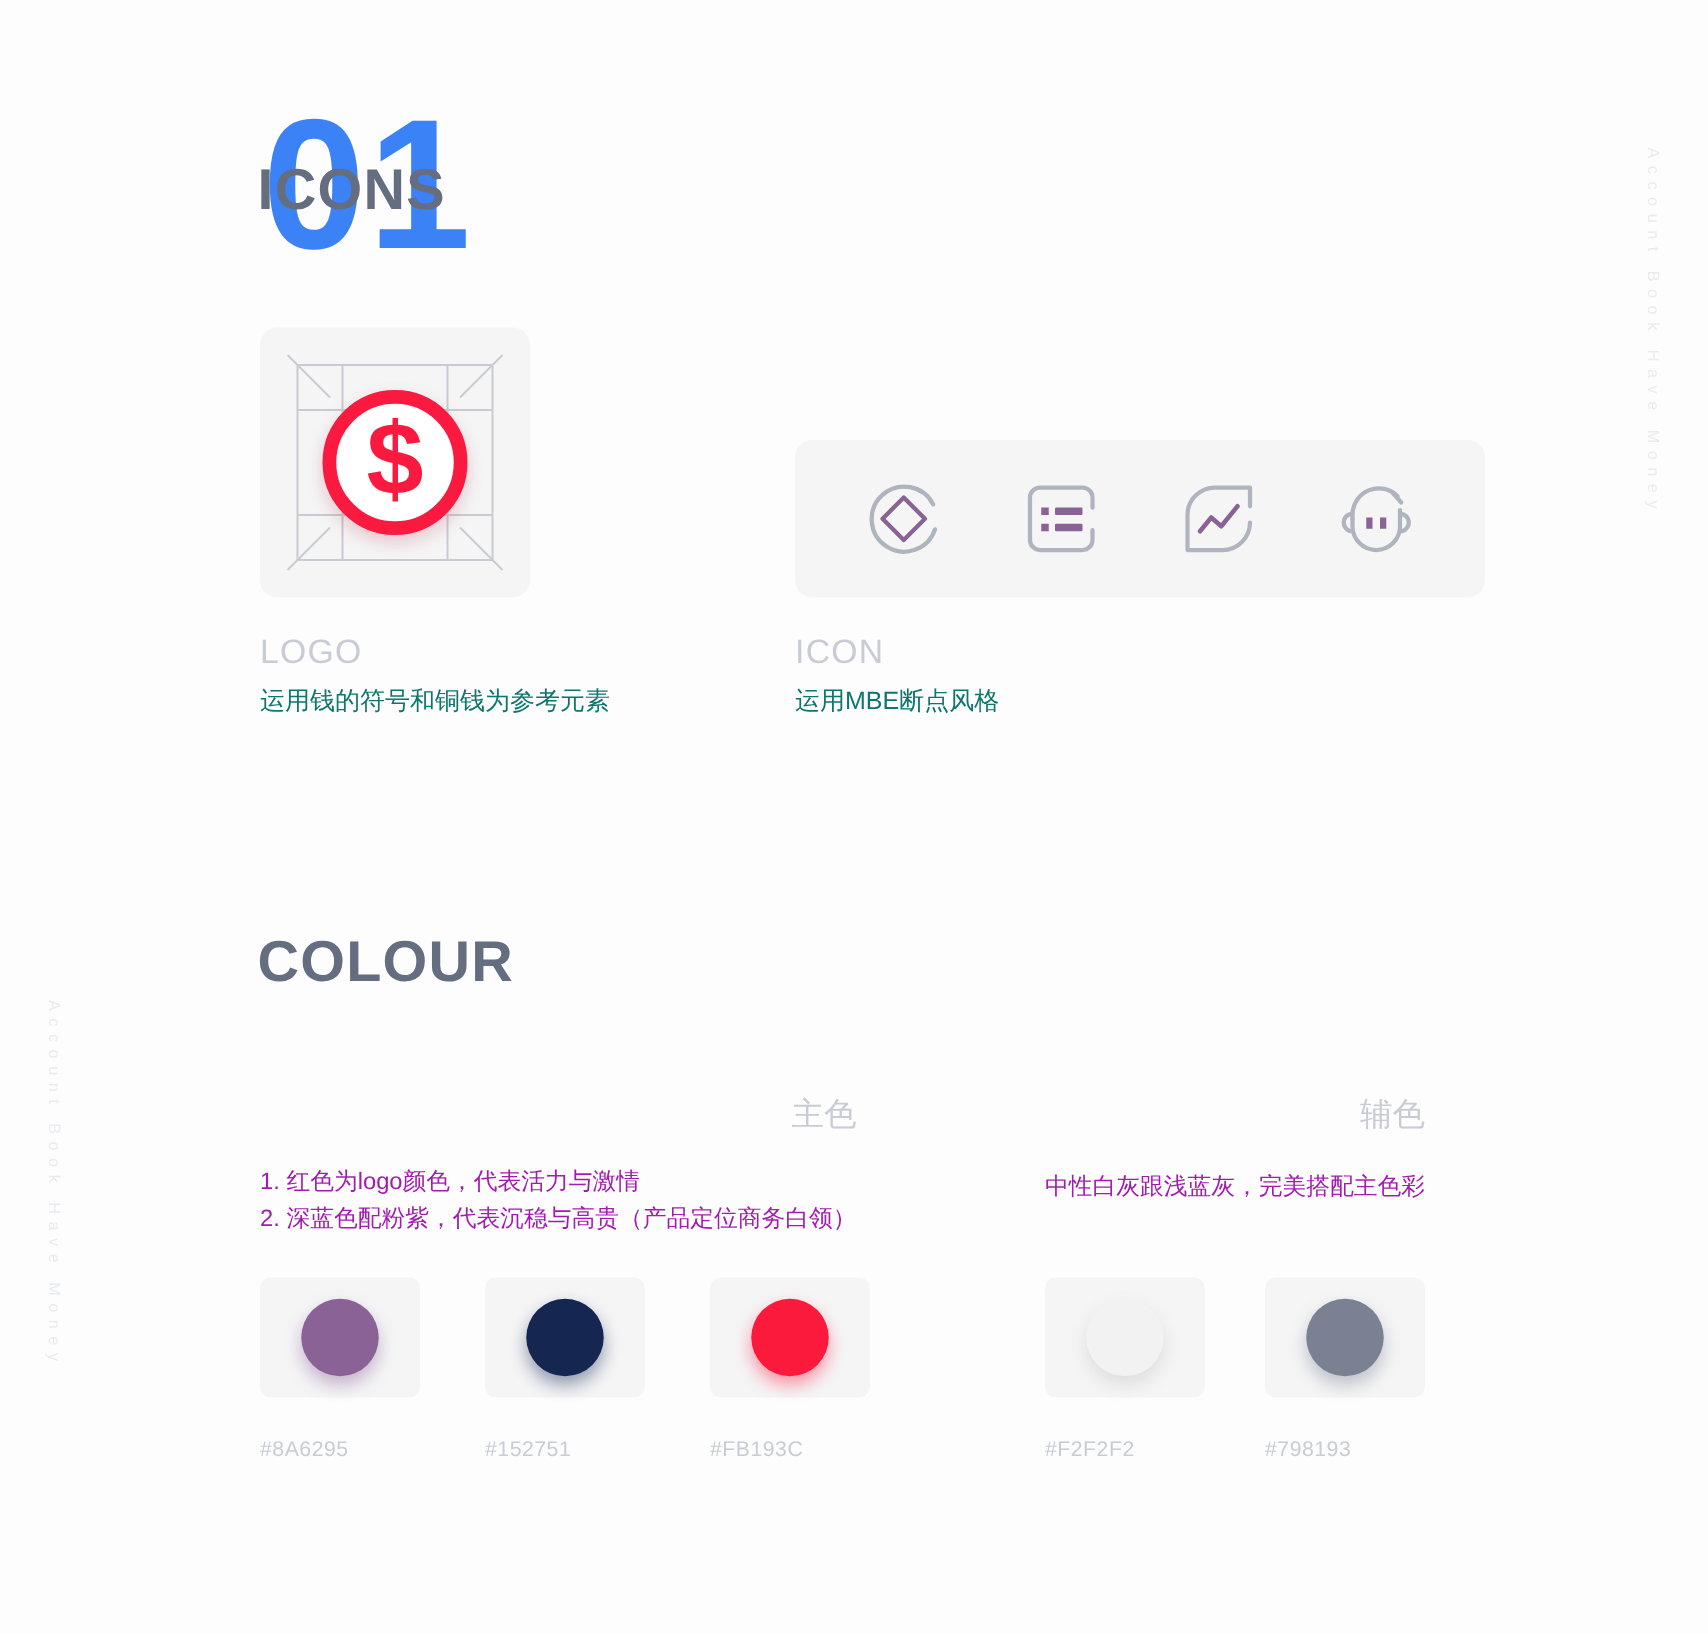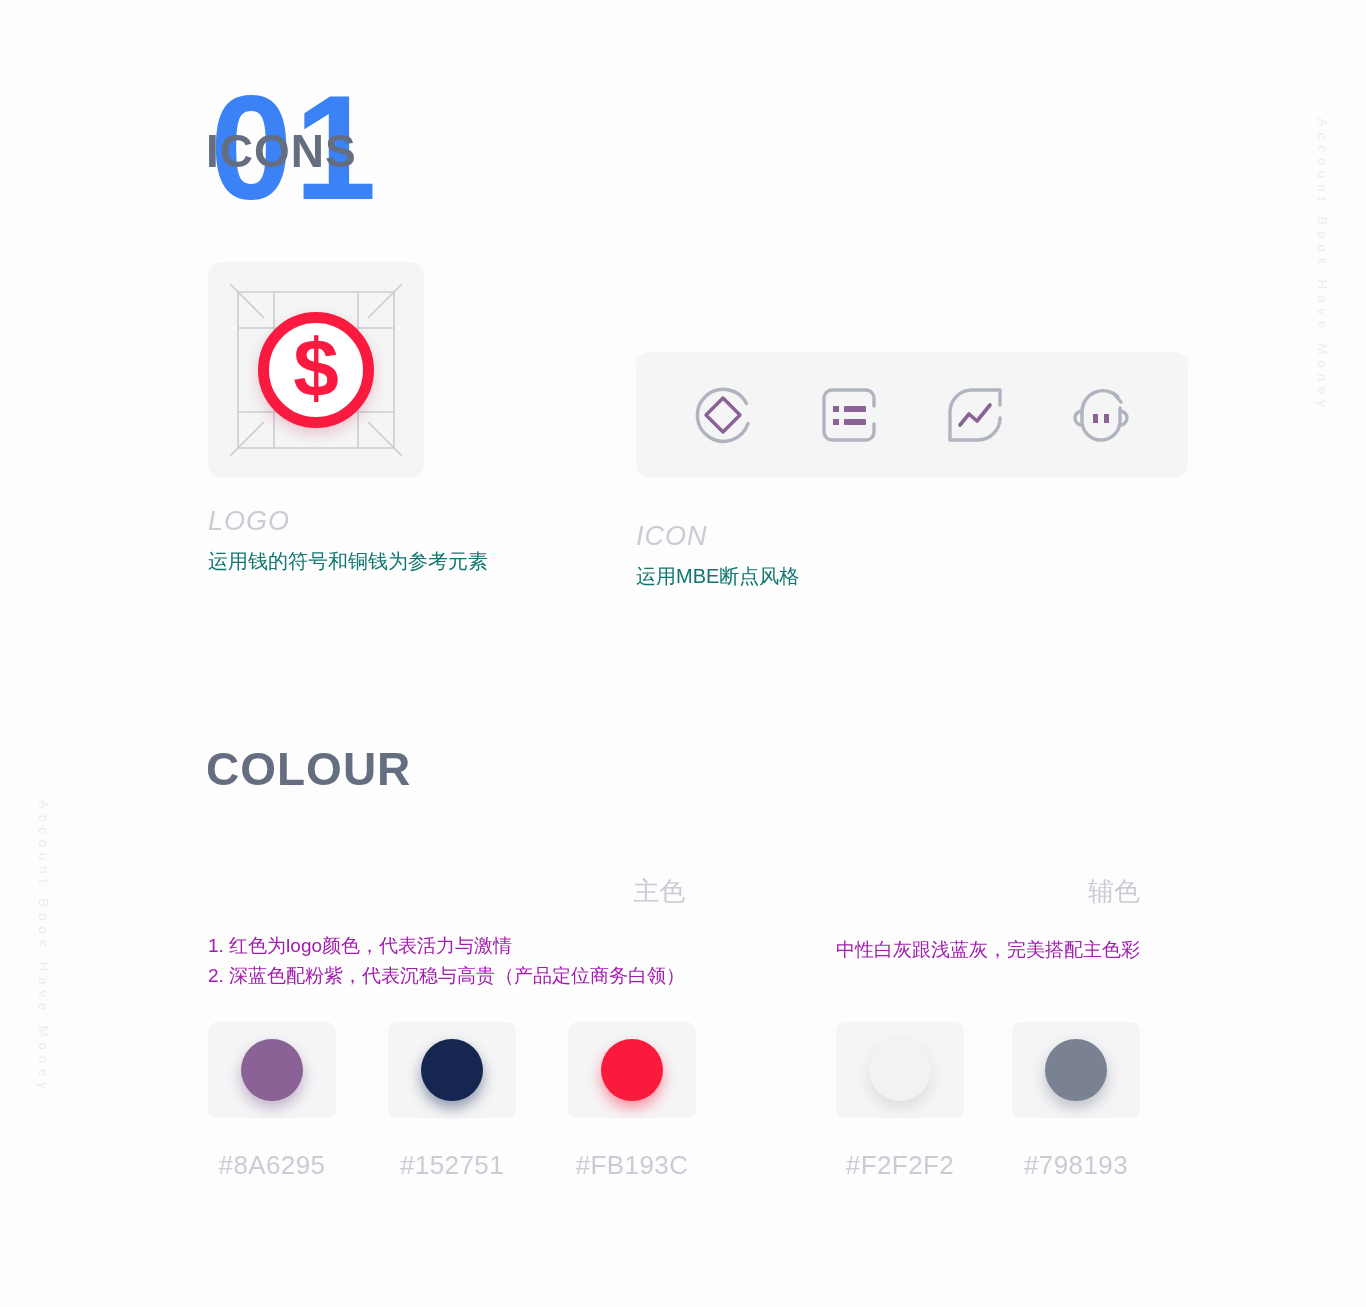--- a/index.html
+++ b/index.html
@@ -118,30 +118,29 @@
 
   
   .caption { position: absolute; }
   .caption .cap-title {
     font-size: 27px;
     color: #c9ccd4;
     letter-spacing: 1px;
     line-height: 1.2;
     margin-bottom: 11px;
     font-weight: 400;
-    font-style: italic;
   }
   .caption .cap-desc {
     font-size: 20px;
     color: #0f766e;
     line-height: 1.3;
     font-weight: 400;
   }
   #cap-logo { left: 208px; top: 505px; }
-  #cap-icon { left: 636px; top: 520px; }
+  #cap-icon { left: 636px; top: 505px; }
 
   
   .colour-group { position: absolute; }
   .colour-group .grp-title {
     font-size: 26px;
     color: #c9ccd4;
     margin-bottom: 24px;
     font-weight: 400;
     line-height: 1.2;
     text-align: right;
@@ -173,22 +172,22 @@
     align-items: center;
     justify-content: center;
   }
   .swatch-dot {
     width: 62px;
     height: 62px;
     border-radius: 50%;
   }
   .swatch-hex {
     margin-top: 32px;
-    text-align: center;
-    font-size: 26px;
+    text-align: left;
+    font-size: 17px;
     color: #c9ccd4;
     letter-spacing: 0.4px;
     font-weight: 400;
   }
 </style>
 </head>
 <body>
 
 <div class="page">
 

